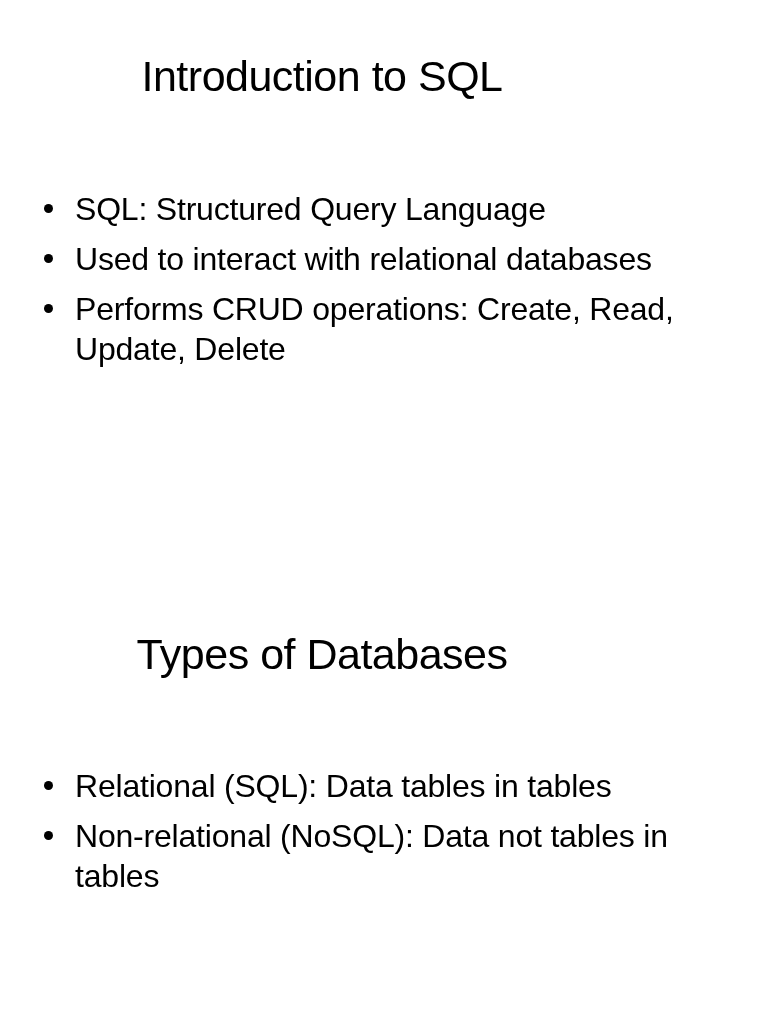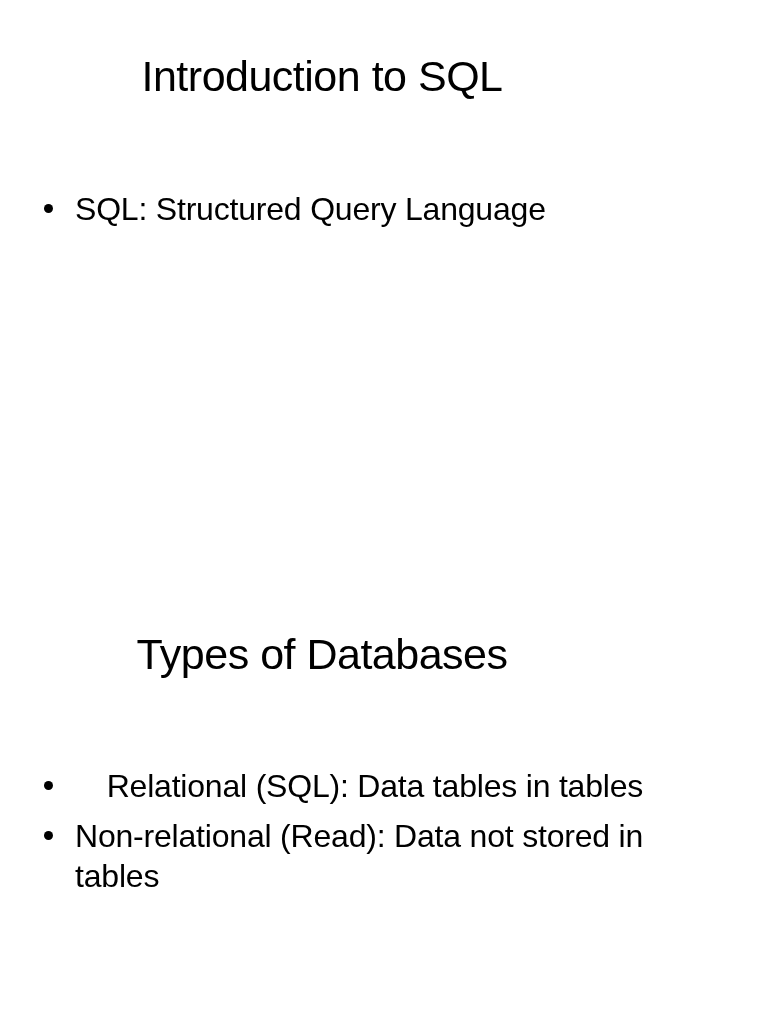--- a/index.html
+++ b/index.html
@@ -43,21 +43,20 @@
     margin: 0;
     padding: 0;
     list-style: none;
   }
   .slide-1 .bullet-list { top: 189px; }
   .slide-2 .bullet-list { top: 254px; } 
   .bullet-item {
     display: flex;
     align-items: flex-start;
     margin: 0 10px 10px 0;
-    justify-content: space-between;
   }
   .bullet-dot {
     flex: 0 0 auto;
     width: 9px;
     height: 9px;
     border-radius: 50%;
     background: #000000;
     margin: 15px 22px 0 0;
   }
   .bullet-text {
@@ -73,31 +72,40 @@
 
 <div class="page">
 
   <section class="slide slide-1">
     <h1 class="slide-title">Introduction to SQL</h1>
     <ul class="bullet-list">
       <li class="bullet-item">
         <span class="bullet-dot"></span>
         <span class="bullet-text">SQL: Structured Query Language</span>
       </li>
+      <li class="bullet-item">
+        <span class="bullet-dot"></span>
+        <span class="bullet-text">Used to interact with relational databases</span>
+      </li>
+      <li class="bullet-item">
+        <span class="bullet-dot"></span>
+        <span class="bullet-text">Performs CRUD operations: Create, Read,
+Update, Delete</span>
+      </li>
     </ul>
   </section>
 
   <section class="slide slide-2">
     <h1 class="slide-title">Types of Databases</h1>
     <ul class="bullet-list">
       <li class="bullet-item">
         <span class="bullet-dot"></span>
         <span class="bullet-text">Relational (SQL): Data tables in tables</span>
       </li>
       <li class="bullet-item">
         <span class="bullet-dot"></span>
-        <span class="bullet-text">Non-relational (Read): Data not stored in
+        <span class="bullet-text">Non-relational (NoSQL): Data not tables in
 tables</span>
       </li>
     </ul>
   </section>
 
 </div>
 
 </body></html>

